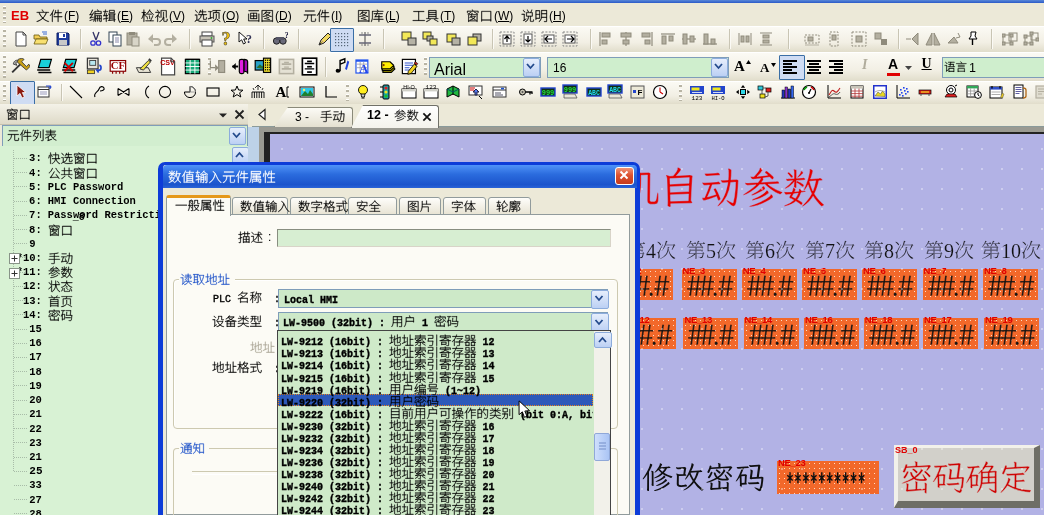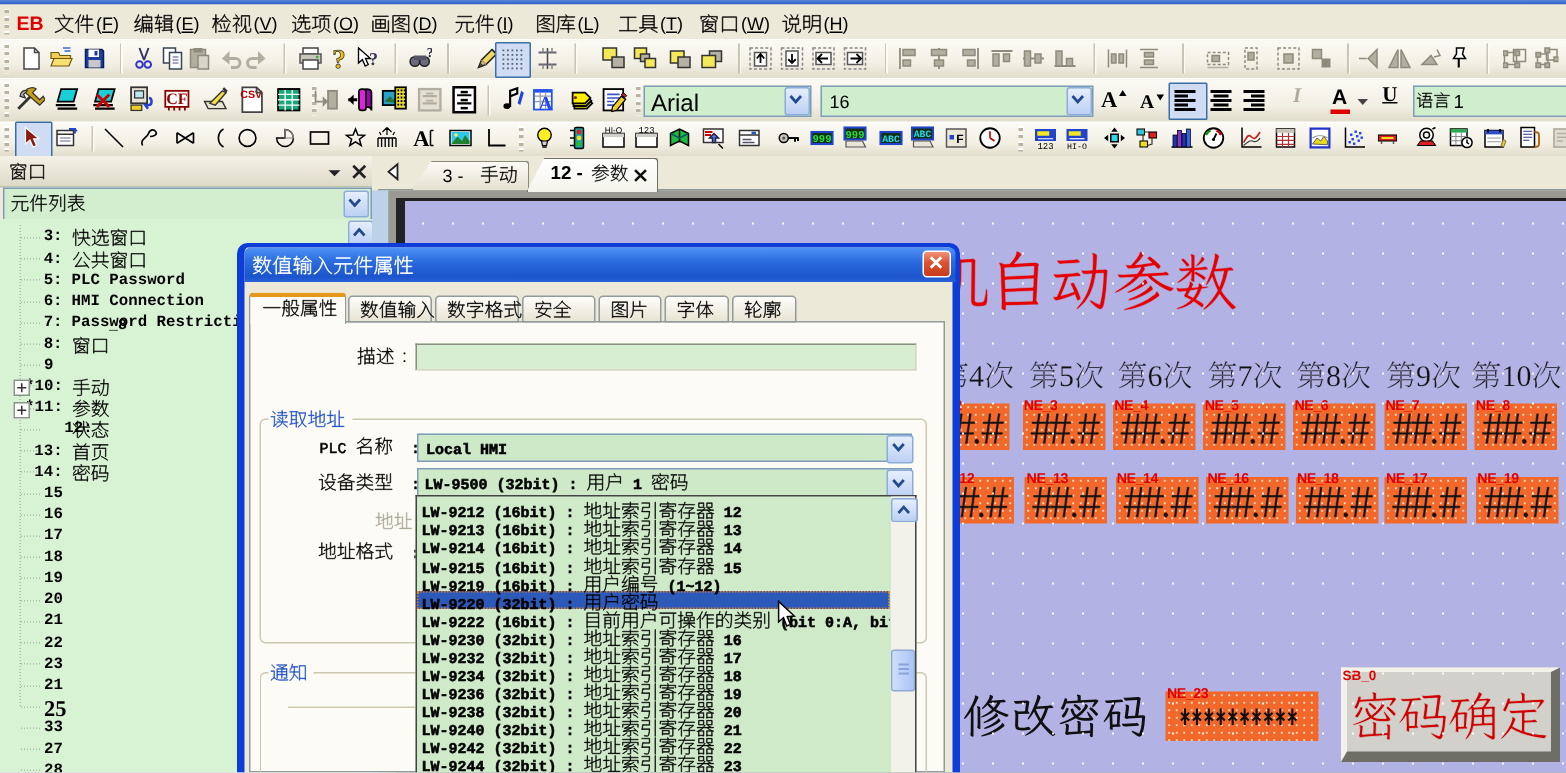--- a/index.html
+++ b/index.html
@@ -771,21 +771,21 @@
     <div class="a " style="left:9px;top:267.66px;width:9px;height:9px;background:#fff;border:1px solid #889488;z-index:2"></div>
     <svg class="a" style="left:9px;top:267.66px;z-index:3" width="11" height="11" viewBox="0 0 11 11">
       <path d="M2.5 5.5h6M5.5 2.5v6" stroke="#333" stroke-width="1"></path>
     </svg>
     <div class="a" style="left:16.7px;top:267.16px;font-family:'Liberation Mono',sans-serif;font-size:10.5px;color:#000;font-weight:bold;white-space:pre;line-height:1;">*11: </div>
     <svg class="t" style="left:47.7px;top:266.16px" width="25.0" height="12.5" viewBox="0 0 2000 1000" fill="#000" stroke="#000" stroke-width="30">
       <use href="#s53c2"></use>
       <use href="#s6570" x="1000"></use>
     </svg>
     <div class="a " style="left:14px;top:285.88px;width:13px;height:1px;background:repeating-linear-gradient(90deg,#a8bca8 0 1px,transparent 1px 2px)"></div>
-    <div class="a" style="left:22.9px;top:281.38px;font-family:'Liberation Mono',sans-serif;font-size:10.5px;color:#000;font-weight:bold;white-space:pre;line-height:1;margin-left:20px;">12: </div>
+    <div class="a" style="left:22.9px;top:281.38px;font-family:'Liberation Mono',sans-serif;font-size:10.5px;color:#000;font-weight:bold;white-space:pre;line-height:1;">12: </div>
     <svg class="t" style="left:47.7px;top:280.38px" width="25.0" height="12.5" viewBox="0 0 2000 1000" fill="#000" stroke="#000" stroke-width="30">
       <use href="#s72b6"></use>
       <use href="#s6001" x="1000"></use>
     </svg>
     <div class="a " style="left:14px;top:300.1px;width:13px;height:1px;background:repeating-linear-gradient(90deg,#a8bca8 0 1px,transparent 1px 2px)"></div>
     <div class="a" style="left:22.9px;top:295.6px;font-family:'Liberation Mono',sans-serif;font-size:10.5px;color:#000;font-weight:bold;white-space:pre;line-height:1;">13: </div>
     <svg class="t" style="left:47.7px;top:294.6px" width="25.0" height="12.5" viewBox="0 0 2000 1000" fill="#000" stroke="#000" stroke-width="30">
       <use href="#s9996"></use>
       <use href="#s9875" x="1000"></use>
     </svg>
@@ -809,21 +809,21 @@
     <div class="a" style="left:29.3px;top:395.14px;font-family:'Liberation Mono',sans-serif;font-size:10.5px;color:#000;font-weight:bold;white-space:pre;line-height:1;">20</div>
     <div class="a " style="left:14px;top:413.86px;width:13px;height:1px;background:repeating-linear-gradient(90deg,#a8bca8 0 1px,transparent 1px 2px)"></div>
     <div class="a" style="left:29.3px;top:409.36px;font-family:'Liberation Mono',sans-serif;font-size:10.5px;color:#000;font-weight:bold;white-space:pre;line-height:1;">21</div>
     <div class="a " style="left:14px;top:428.08000000000004px;width:13px;height:1px;background:repeating-linear-gradient(90deg,#a8bca8 0 1px,transparent 1px 2px)"></div>
     <div class="a" style="left:29.3px;top:423.58000000000004px;font-family:'Liberation Mono',sans-serif;font-size:10.5px;color:#000;font-weight:bold;white-space:pre;line-height:1;">22</div>
     <div class="a " style="left:14px;top:442.30000000000007px;width:13px;height:1px;background:repeating-linear-gradient(90deg,#a8bca8 0 1px,transparent 1px 2px)"></div>
     <div class="a" style="left:29.3px;top:437.80000000000007px;font-family:'Liberation Mono',sans-serif;font-size:10.5px;color:#000;font-weight:bold;white-space:pre;line-height:1;">23</div>
     <div class="a " style="left:14px;top:456.52px;width:13px;height:1px;background:repeating-linear-gradient(90deg,#a8bca8 0 1px,transparent 1px 2px)"></div>
     <div class="a" style="left:29.3px;top:452.02px;font-family:'Liberation Mono',sans-serif;font-size:10.5px;color:#000;font-weight:bold;white-space:pre;line-height:1;">21</div>
     <div class="a " style="left:14px;top:470.74px;width:13px;height:1px;background:repeating-linear-gradient(90deg,#a8bca8 0 1px,transparent 1px 2px)"></div>
-    <div class="a" style="left:29.3px;top:466.24px;font-family:Liberation Serif, serif;font-size:15px;color:#000;font-weight:bold;white-space:pre;line-height:1;">25</div>
+    <div class="a" style="left:29.3px;top:466.24px;font-family:Liberation Mono, monospace;font-size:11px;color:#000;font-weight:bold;white-space:pre;line-height:1;">25</div>
     <div class="a " style="left:14px;top:484.96000000000004px;width:13px;height:1px;background:repeating-linear-gradient(90deg,#a8bca8 0 1px,transparent 1px 2px)"></div>
     <div class="a" style="left:29.3px;top:480.46000000000004px;font-family:'Liberation Mono',sans-serif;font-size:10.5px;color:#000;font-weight:bold;white-space:pre;line-height:1;">33</div>
     <div class="a " style="left:14px;top:499.18000000000006px;width:13px;height:1px;background:repeating-linear-gradient(90deg,#a8bca8 0 1px,transparent 1px 2px)"></div>
     <div class="a" style="left:29.3px;top:494.68000000000006px;font-family:'Liberation Mono',sans-serif;font-size:10.5px;color:#000;font-weight:bold;white-space:pre;line-height:1;">27</div>
     <div class="a " style="left:14px;top:513.4px;width:13px;height:1px;background:repeating-linear-gradient(90deg,#a8bca8 0 1px,transparent 1px 2px)"></div>
     <div class="a" style="left:29.3px;top:508.9px;font-family:'Liberation Mono',sans-serif;font-size:10.5px;color:#000;font-weight:bold;white-space:pre;line-height:1;">28</div>
     <div class="a " style="left:248px;top:104px;width:796px;height:23px;background:#ece9d8"></div>
     <div class="a " style="left:252px;top:126px;width:792px;height:1px;background:#8a9a9a"></div>
     <svg class="a" style="left:257px;top:108px" width="10" height="13" viewBox="0 0 10 13">
       <path d="M8 1.5 2 6.5l6 5z" fill="#fff" stroke="#222" stroke-width="1.2"></path>

